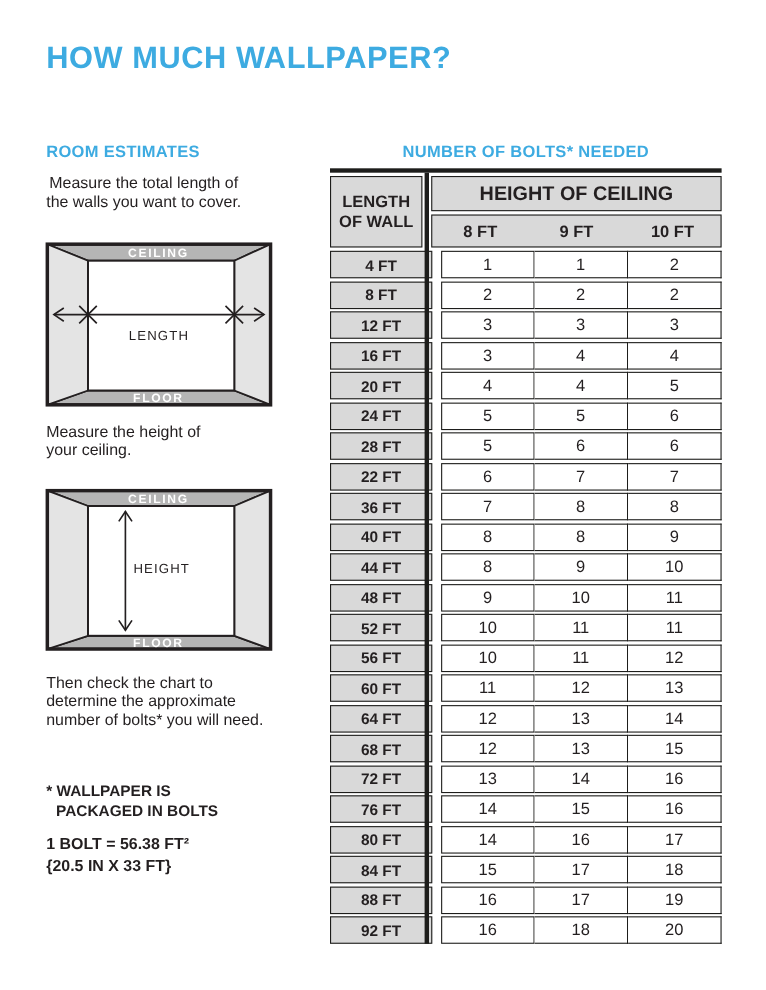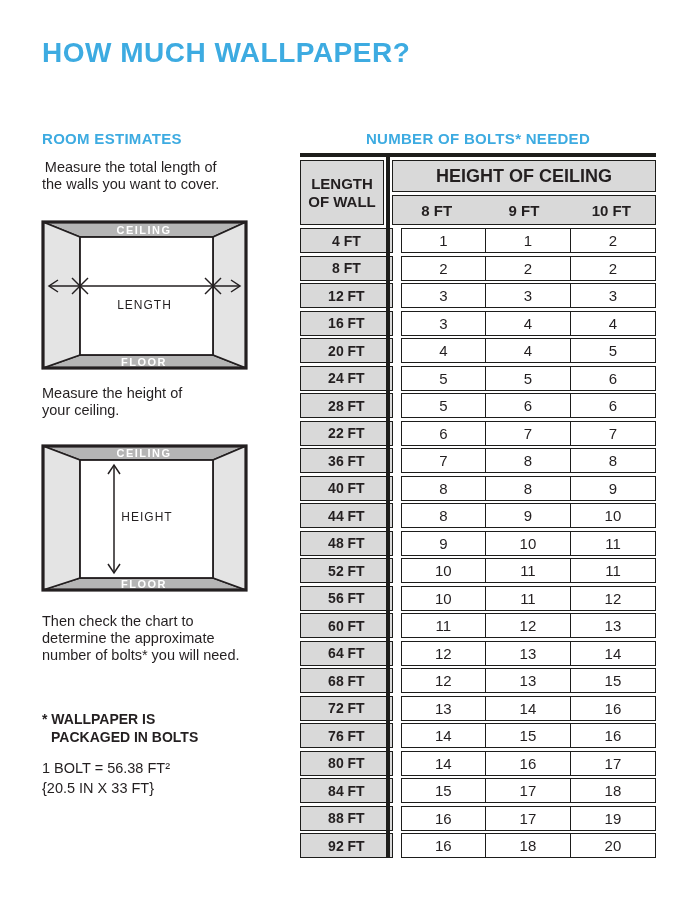--- a/index.html
+++ b/index.html
@@ -13,21 +13,21 @@
   .sec-heading { font-size:15px; font-weight:bold; letter-spacing:.3px; color:var(--accent,#3dabe1); }
   .room-heading { left:42px; top:130px; }
   .table-heading { left:300px; top:130px; width:356px; text-align:center; }
   .body-text { font-size:14.5px; line-height:17px; }
   .line { display:block; }
   .step1 { left:42px; top:159px;text-align:center; }
   .step2 { left:42px; top:385px; }
   .step3 { left:42px; top:613px; }
   .footnote { left:42px; top:710px; font-size:14px; font-weight:bold; line-height:18px; }
   .footnote .line + .line { padding-left:9px; }
-  .boltnote { left:42px; top:758px; font-size:14.5px; font-weight:normal; line-height:20px; }
+  .boltnote { left:42px; top:758px; font-size:14.5px; font-weight:bold; line-height:20px; }
   .diagram1 { left:41px; top:220px; }
   .diagram2 { left:41px; top:444px; }
   .room-label { font-family:"Liberation Sans",sans-serif; font-size:11px; font-weight:bold; fill:#fff; letter-spacing:1.5px; text-anchor:middle; }
   .dim-label { font-family:"Liberation Sans",sans-serif; font-size:12px; fill:var(--ink,#231f20); letter-spacing:1px; text-anchor:middle; }
 
   
   .bolt-table { left:300px; top:153px; width:356px; position:absolute; }
   .topbar { height:4px; background:var(--line,#1d1d1b); margin-bottom:3px; }
   .vdivider { position:absolute; left:86px; top:4px; bottom:0; width:4px; background:var(--line,#1d1d1b); }
   .cell {

